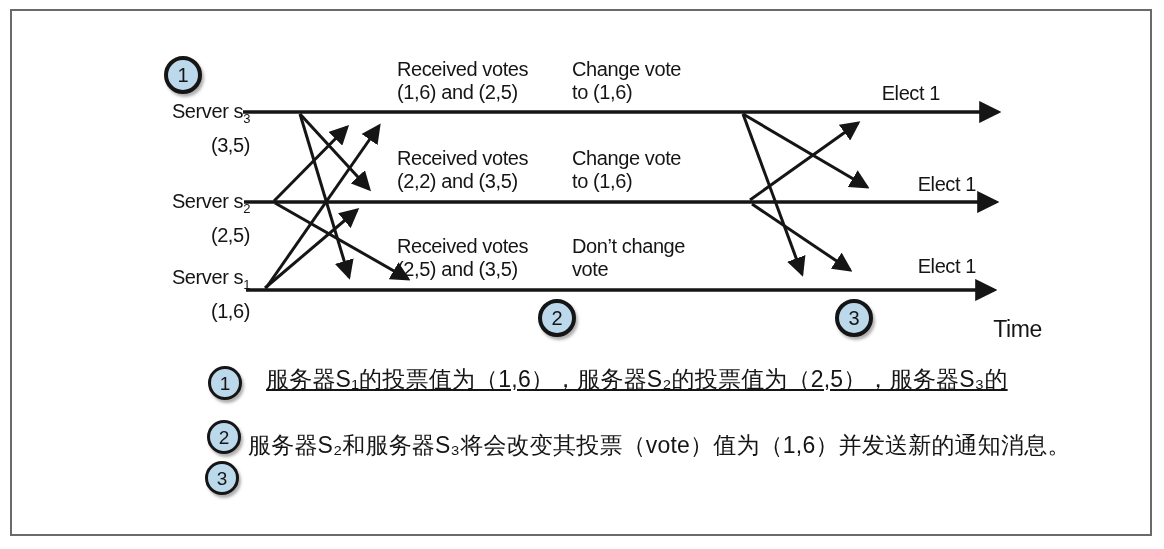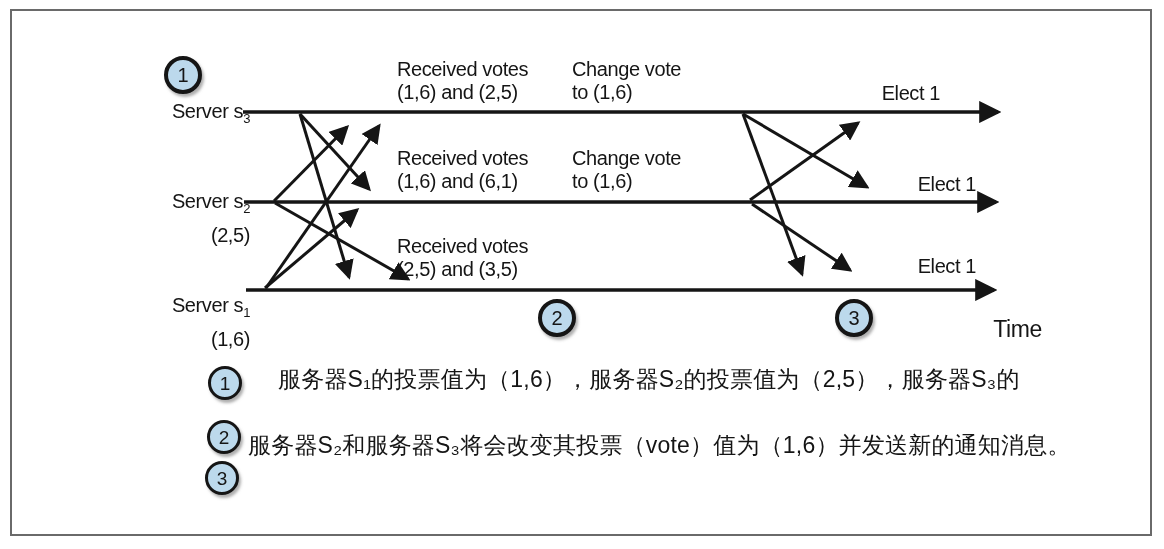--- a/index.html
+++ b/index.html
@@ -62,64 +62,69 @@
     <g stroke="#151515" stroke-width="3">
       <line x1="743" y1="114" x2="867" y2="187" marker-end="url(#ah)"></line>
       <line x1="743" y1="114" x2="802" y2="274" marker-end="url(#ah)"></line>
       <line x1="750" y1="200" x2="858" y2="123" marker-end="url(#ah)"></line>
       <line x1="752" y1="204" x2="850" y2="270" marker-end="url(#ah)"></line>
     </g>
   </svg>
 
   <div class="lbl server-label" style="left:146px; top:98px;">
     <div><span>Server s</span><sub>3</sub></div>
+    <div>(3,5)</div>
   </div>
   <div class="lbl server-label" style="left:146px; top:188px;">
     <div><span>Server s</span><sub>2</sub></div>
     <div>(2,5)</div>
   </div>
-  <div class="lbl server-label" style="left:146px; top:292px;">
+  <div class="lbl server-label" style="left:146px; top:264px;">
     <div><span>Server s</span><sub>1</sub></div>
     <div>(1,6)</div>
   </div>
 
   <div class="lbl ann" style="left:397px; top:58px;">
     <div>Received votes</div>
     <div>(1,6) and (2,5)</div>
   </div>
   <div class="lbl ann" style="left:572px; top:58px;">
     <div>Change vote</div>
     <div>to (1,6)</div>
   </div>
   <div class="lbl center" style="left:840px; top:82px; width:100px;">Elect 1</div>
 
   <div class="lbl ann" style="left:397px; top:147px;">
     <div>Received votes</div>
-    <div>(1,6) and (6,1)</div>
+    <div>(2,2) and (3,5)</div>
   </div>
   <div class="lbl ann" style="left:572px; top:147px;">
     <div>Change vote</div>
     <div>to (1,6)</div>
   </div>
   <div class="lbl center" style="left:876px; top:173px; width:100px;">Elect 1</div>
 
   <div class="lbl ann" style="left:397px; top:235px;">
     <div>Received votes</div>
     <div>(2,5) and (3,5)</div>
   </div>
+  <div class="lbl ann" style="left:572px; top:235px;">
+    <div>Don’t change</div>
+    <div>vote</div>
+  </div>
   <div class="lbl center" style="left:876px; top:255px; width:100px;">Elect 1</div>
 
   <div class="lbl center" style="left:942px; top:318px; width:100px; font-size:23px;">Time</div>
 
   <div class="marker" style="left:164px; top:56px;">1</div>
   <div class="marker" style="left:538px; top:299px;">2</div>
   <div class="marker" style="left:835px; top:299px;">3</div>
 
   <div class="marker marker-sm" style="left:208px; top:366px;">1</div>
-  <div class="note-text" style="left:278px; top:364px;">
+  <div class="note-text" style="left:266px; top:364px;text-decoration:underline;">
     <div>服务器S₁的投票值为（1,6），服务器S₂的投票值为（2,5），服务器S₃的</div>
   </div>
 
   <div class="marker marker-sm" style="left:207px; top:420px;">2</div>
   <div class="note-text" style="left:248px; top:430px;">服务器S₂和服务器S₃将会改变其投票（vote）值为（1,6）并发送新的通知消息。</div>
 
   <div class="marker marker-sm" style="left:205px; top:461px;">3</div>
 
 </div>
 

